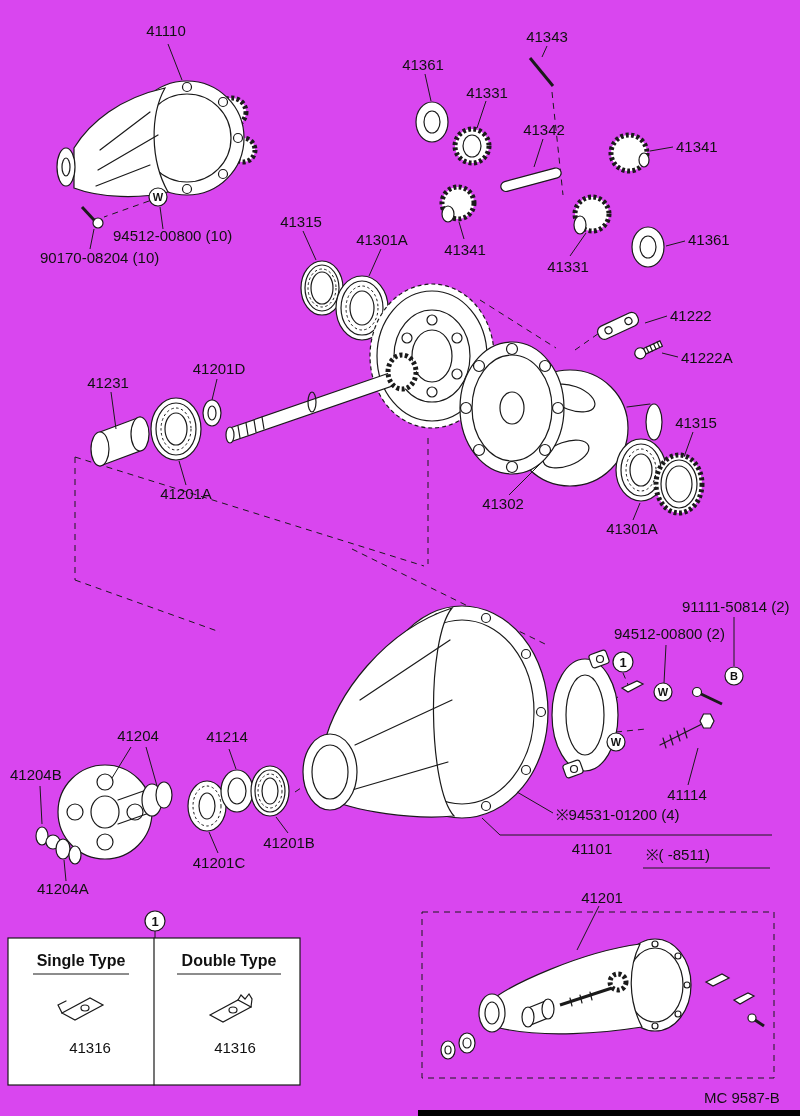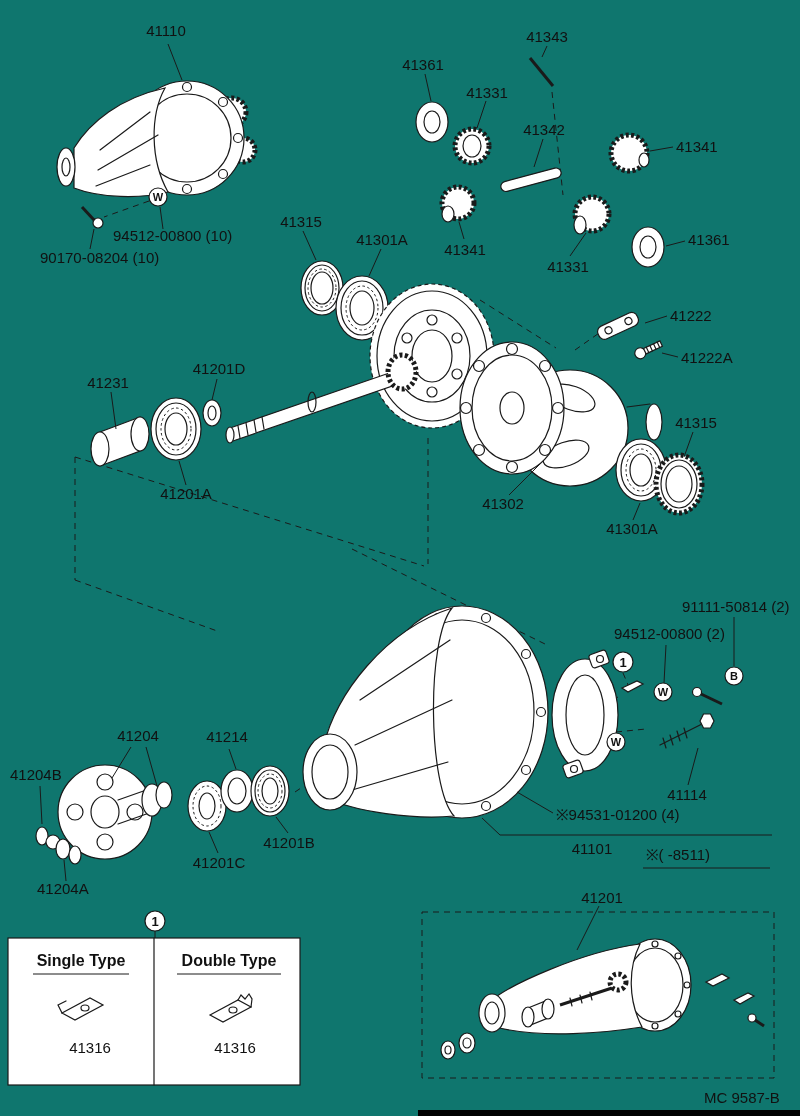--- a/index.html
+++ b/index.html
@@ -1,16 +1,16 @@
 <!DOCTYPE html>
 <html><head>
 <meta charset="utf-8">
 <style>
   html,body{margin:0;padding:0;background:#fff;}
-  .page{position:relative;width:800px;height:1116px;background:#0f766e;overflow:hidden;text-align:right;}
+  .page{position:relative;width:800px;height:1116px;background:#d946ef;overflow:hidden;text-align:right;}
   svg text{font-family:"Liberation Sans",sans-serif;font-size:15px;fill:#111;}
   svg text.hdr{font-size:16px;font-weight:bold;}
   svg text.sym{font-size:11px;font-weight:bold;}
   svg text.one{font-size:13px;font-weight:bold;}
   .ln{stroke:#1a1a1a;stroke-width:1.2;fill:none;stroke-linecap:round;}
   .fw{fill:#fff;stroke:#1a1a1a;stroke-width:1.2;}
   .teeth{fill:#fff;stroke:#1a1a1a;stroke-width:5;stroke-dasharray:3 2.4;}
   .mid{stroke:#1a1a1a;stroke-width:1;fill:none;stroke-dasharray:2.5 2.5;}
   .dash{stroke:#1a1a1a;stroke-width:1;fill:none;stroke-dasharray:6 5;}
   .leader{stroke:#1a1a1a;stroke-width:1;fill:none;}

